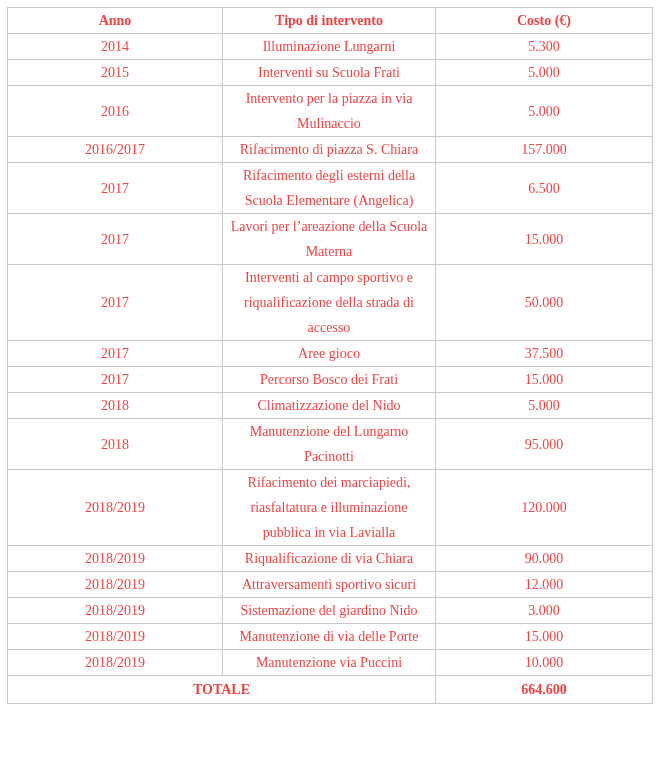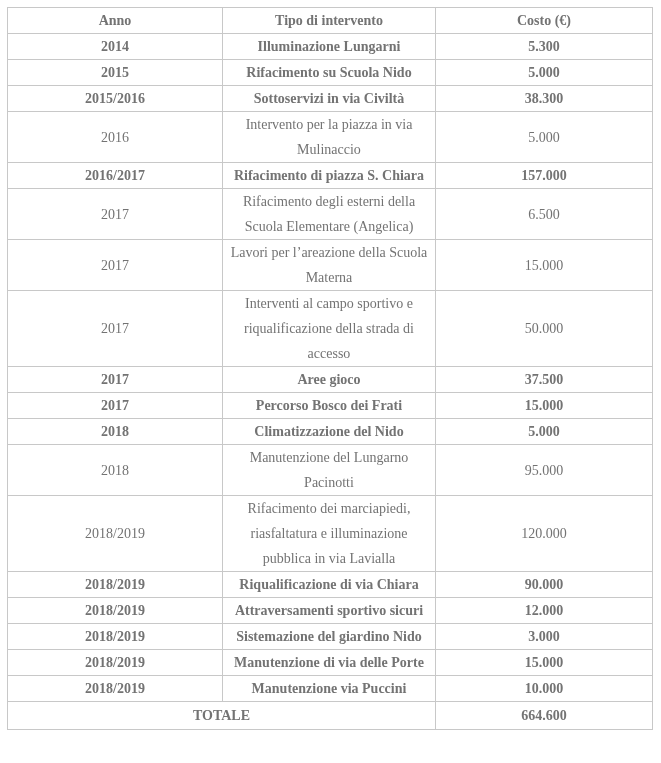--- a/index.html
+++ b/index.html
@@ -3,36 +3,36 @@
 <meta charset="utf-8">
 <style>
   html, body { margin: 0; padding: 0; background: #ffffff; }
   body { width: 661px; height: 763px; position: relative; overflow: hidden; }
   table {
     position: absolute; left: 7px; top: 7px;
     width: 645px;
     border-collapse: collapse;
     font-family: "Liberation Serif", "DejaVu Serif", serif;
     font-size: 14px;
-    color: #737373;
+    color: #ef4444;
     table-layout: fixed;
   }
   td, th {
     border: 1px solid #c8c8c8;
     text-align: center;
     vertical-align: middle;
     padding: 0 6px;
     line-height: 25px;
     font-weight: normal;
   }
   th { font-weight: bold; height: 25px; }
   col.c1 { width: 215px; }
   col.c2 { width: 213px; }
   col.c3 { width: 217px; }
-  tr.single td { height: 24px; font-weight: bold; }
+  tr.single td { height: 24px; }
   tr.section td { font-weight: bold; height: 25px; }
   tr.total td { font-weight: bold; height: 27px; margin-top: 20px; }
 </style>
 </head>
 <body>
 
 <table>
   <colgroup>
       <col class="c1">
       <col class="c2">
@@ -46,27 +46,22 @@
     </tr>
   </thead>
   <tbody>
     <tr class="single">
       <td>2014</td>
       <td>Illuminazione Lungarni</td>
       <td>5.300</td>
     </tr>
     <tr class="single">
       <td>2015</td>
-      <td>Rifacimento su Scuola Nido</td>
+      <td>Interventi su Scuola Frati</td>
       <td>5.000</td>
-    </tr>
-    <tr class="single">
-      <td>2015/2016</td>
-      <td>Sottoservizi in via Civiltà</td>
-      <td>38.300</td>
     </tr>
     <tr>
       <td>2016</td>
       <td>Intervento per la piazza in via Mulinaccio</td>
       <td>5.000</td>
     </tr>
     <tr class="single">
       <td>2016/2017</td>
       <td>Rifacimento di piazza S. Chiara</td>
       <td>157.000</td>

